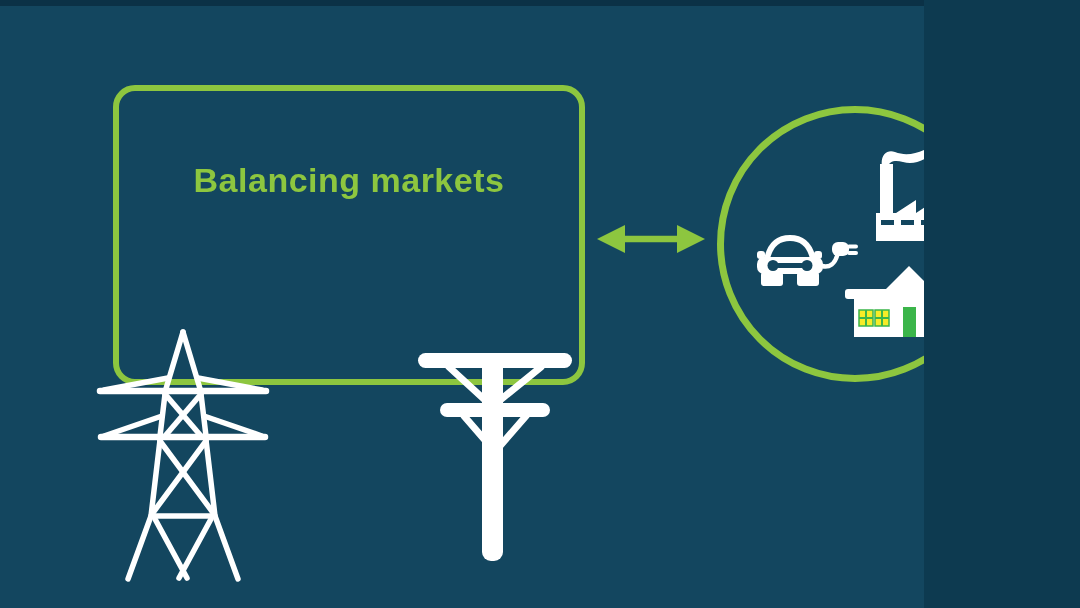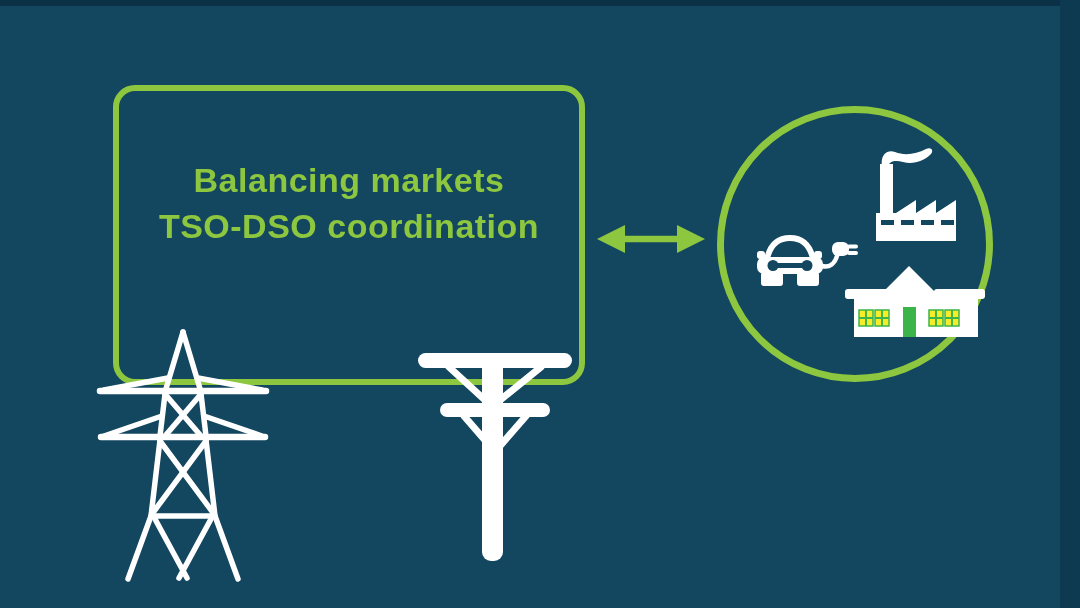--- a/index.html
+++ b/index.html
@@ -4,21 +4,21 @@
 <style>
   :root{
     --bg:#13465f;
     --green:#8dc63f;
     --white:#ffffff;
     --door:#3bb54a;
     --winyellow:#f6ec27;
   }
   html,body{margin:0;padding:0;background:#0d3a50;}
   .stage{
-    position:relative;width:1060px;height:608px;overflow:hidden;
+    position:relative;width:924px;height:608px;overflow:hidden;
     background:var(--bg);
     font-family:"Liberation Sans", sans-serif;
   }
   .top-shade{
     position:absolute;left:0;top:0;width:100%;height:6px;
     background:rgba(2,25,40,0.45);z-index:5;
   }
   .label-box{
     position:absolute;left:113px;top:85px;width:472px;height:300px;
     border:6px solid var(--green);border-radius:22px;
@@ -54,21 +54,20 @@
 </head>
 <body>
 
 <div class="stage">
 
   <div class="top-shade"></div>
 
   <div class="label-box"></div>
   <div class="label-text">
     <div>Balancing markets</div>
-    <div>TSO-DSO coordination</div>
   </div>
 
   <svg class="connector" width="116" height="42" viewBox="0 0 116 42">
     <line class="green-stroke" x1="28" y1="21" x2="88" y2="21" stroke-width="6.5"></line>
     <polygon class="green-fill" points="4,21 32,7 32,35"></polygon>
     <polygon class="green-fill" points="112,21 84,7 84,35"></polygon>
   </svg>
 
   <div class="eco-circle"></div>
 

